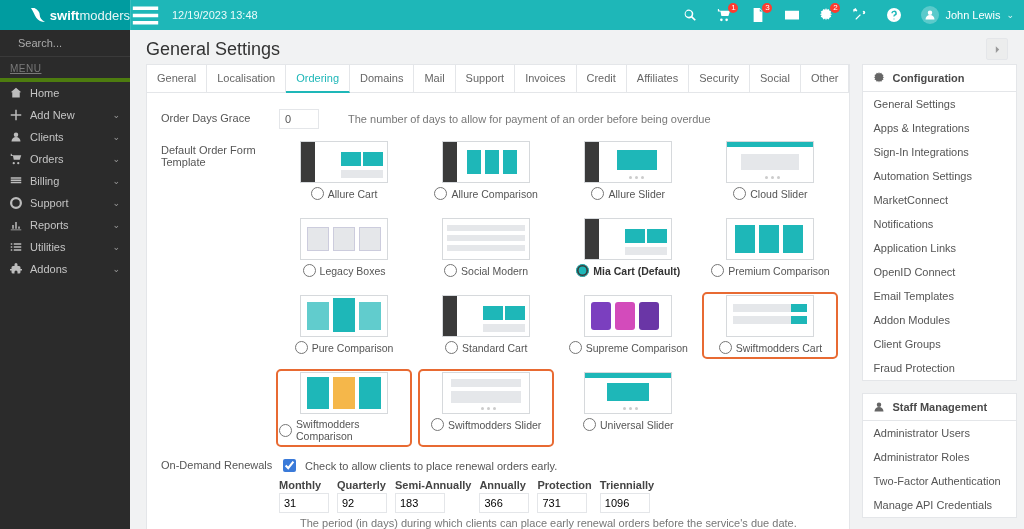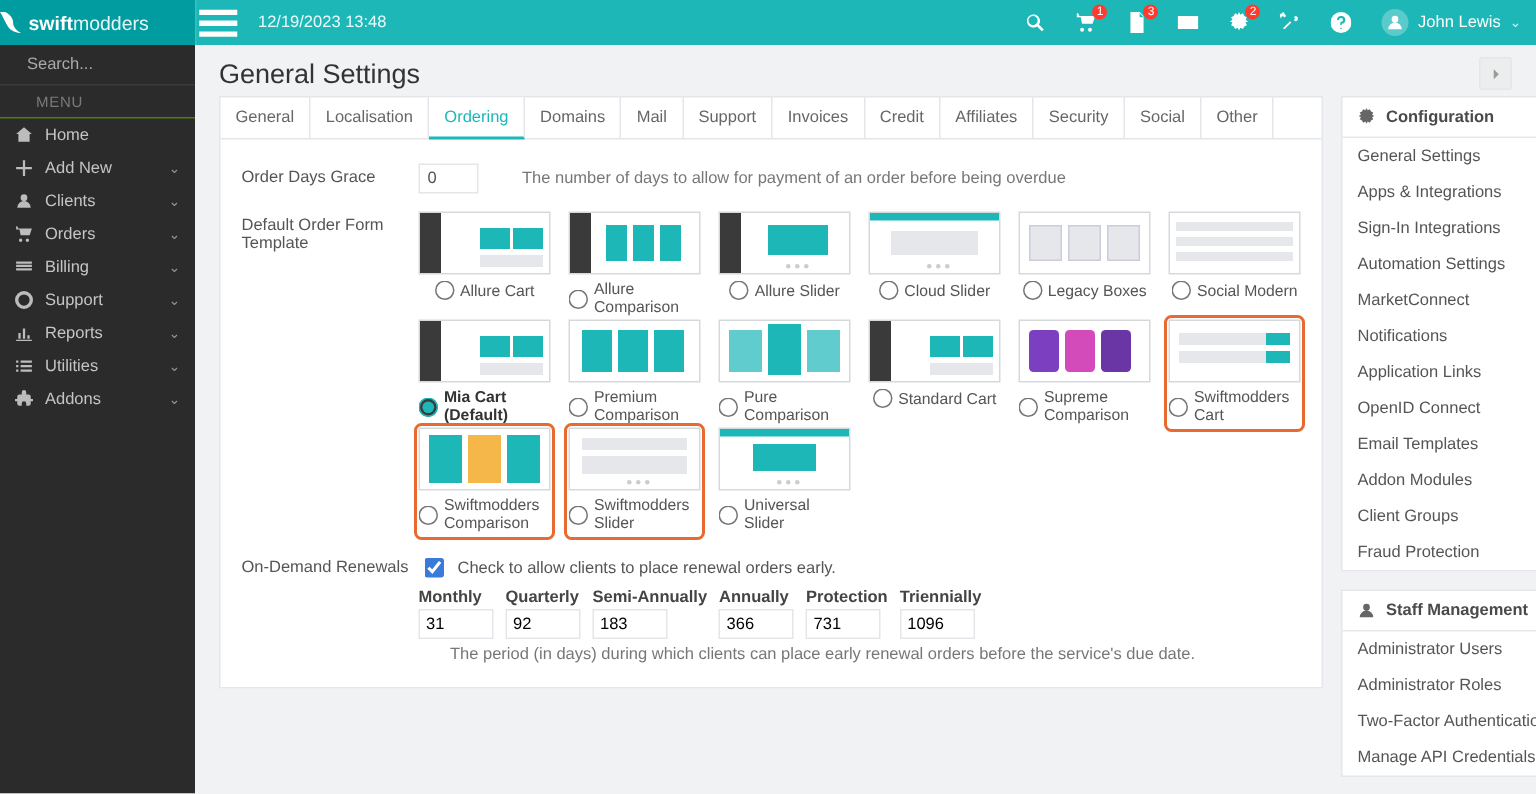--- a/index.html
+++ b/index.html
@@ -25,21 +25,21 @@
     background: var(--bg);
     width: 1024px; height: 529px; overflow: hidden;
   }
   
   .topbar {
     height: 30px;
     background: var(--teal);
     color: #fff;
     display: flex; align-items: center;
   }
-  .logo-area { width: 130px; display: flex; align-items: center; justify-content: flex-start; gap: 5px; background: var(--teal-dark); height: 100%; }
+  .logo-area { width: 130px; display: flex; align-items: center; justify-content: flex-end; gap: 5px; background: var(--teal-dark); height: 100%; }
   .logo-mark { width: 14px; height: 14px; display: inline-block; }
   .brand { font-weight: 500; font-size: 13px; }
   .brand .mod { font-weight: 300; opacity: .9; }
   .hamburger { width: 30px; text-align: center; border-left: 1px solid rgba(255,255,255,.12); height: 100%; display: flex; align-items: center; justify-content: center; cursor: pointer; }
   .datetime { padding: 0 12px; font-size: 11px; color: #ebfbfb; }
   .topbar-right { margin-left: auto; display: flex; align-items: center; height: 100%; }
   .top-icon { width: 34px; height: 100%; display: flex; align-items: center; justify-content: center; position: relative; cursor: pointer; }
   .top-icon svg { width: 14px; height: 14px; fill: #fff; }
   .badge { position: absolute; top: 3px; right: 3px; background: var(--badge-red); color:#fff; font-size: 8px; min-width: 10px; height: 10px; line-height: 10px; border-radius: 9px; padding: 0 2px; text-align: center; }
   .user-area { display: flex; align-items: center; gap: 6px; padding: 0 10px; cursor: pointer; }
@@ -53,21 +53,21 @@
   .sidebar {
     width: 130px; background: var(--sidebar); color: #d0d0d0;
     display: flex; flex-direction: column;
     flex-shrink: 0;
   }
   .search { display:flex; align-items:center; gap:6px; padding: 6px 10px; border-bottom:1px solid #3a3a3a; }
   .search input {
     flex:1; background: transparent; border: none; color:#fff; font-size: 11px; outline: none;
   }
   .search input::placeholder { color: #aaa; }
-  .menu-header { padding: 6px 24px 4px; color: #7a7a7a; font-size: 10px; letter-spacing: .5px; border-bottom: 1px solid #4d7c0f;}
+  .menu-header { padding: 6px 10px 4px; color: #7a7a7a; font-size: 10px; letter-spacing: .5px; border-bottom: 4px solid #4d7c0f; text-decoration: underline;}
   .nav { list-style:none; margin:0; padding:0; }
   .nav li { display:flex; align-items:center; padding: 5px 10px; gap: 8px; cursor:pointer; font-size: 11px; color: #c5c5c5; }
   .nav svg { width:12px; height:12px; fill:#bcbcbc; }
   .nav .mchev { margin-left:auto; font-size: 9px; color:#9a9a9a; }
 
   
   .main { flex:1; overflow: auto; display:flex; flex-direction:column; }
   .page-head { display:flex; align-items:center; padding: 8px 16px 4px; }
   .page-title { font-size: 18px; color: var(--text-strong); font-weight: 400; }
   .right-chev-box { margin-left:auto; width:22px; height:22px; background:#eceded; border:1px solid var(--border); display:flex; align-items:center; justify-content:center; color:#999; border-radius:2px; cursor:pointer;}
@@ -84,21 +84,21 @@
   .small-input { width: 40px; height: 20px; border:1px solid var(--border); padding: 2px 5px; font-size:11px; color:#555; }
   .helptext { font-size: 11px; color: #777; margin-left: 21px; }
   .checkbox-row { display:flex; align-items:center; gap:6px; font-size:11px; color:#555; }
   .checkbox-row input { accent-color: #3a7ad9; }
   .period-table { display:flex; gap:8px; margin-top:4px; }
   .period-table > div { display:flex; flex-direction: column; }
   .period-table .hdr { font-size:11px; font-weight:600; color:#444; margin-bottom:2px; }
   .period-table input { width: 50px; height:20px; border:1px solid var(--border); padding:2px 4px; font-size:11px; }
 
   
-  .templates { display:grid; grid-template-columns: repeat(6, 1fr); gap: 0 12px; }
+  .templates { display:grid; grid-template-columns: repeat(4, 1fr); gap: 16px 12px; }
   .tpl { display:flex; flex-direction:column; align-items:center; gap:4px; cursor:pointer; position:relative; padding-bottom:2px;}
   .tpl .thumb { width: 88px; height: 42px; border: 1px solid #d6d9dc; background: #fff; position:relative; overflow:hidden; }
   .tpl .thumb .ch { position:absolute; background: var(--teal); }
   .tpl .thumb .gray { position:absolute; background: #e5e7ea; }
   .tpl label { display:flex; align-items:center; gap:4px; font-size:10.5px; color:#555; cursor:pointer; }
   .tpl input[type=radio]{ accent-color: var(--teal); margin:0; }
   .tpl.hilite { outline: 2px solid #e86a32; outline-offset: 1px; border-radius:2px; }
 
   
   .sidecol { width: 155px; display:flex; flex-direction:column; gap:12px; flex-shrink:0;}

